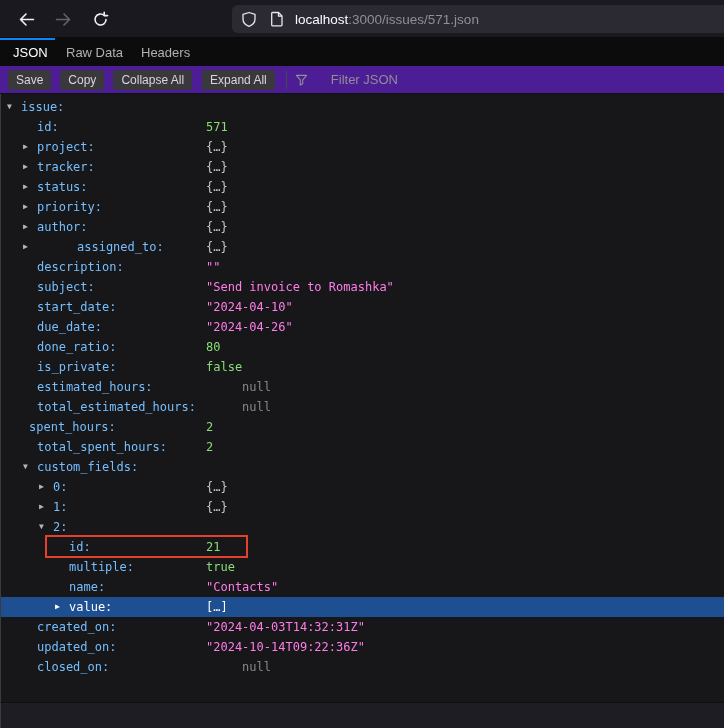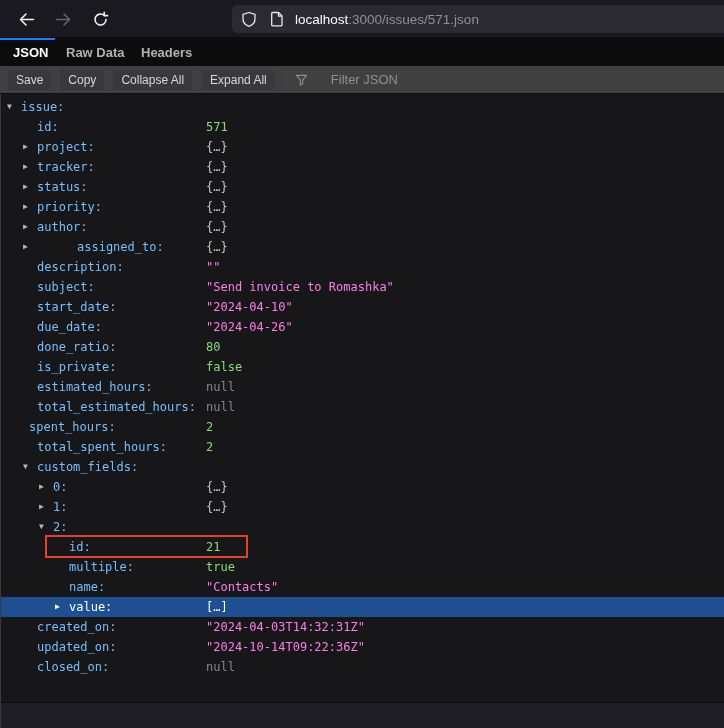--- a/index.html
+++ b/index.html
@@ -12,44 +12,44 @@
   .navbtn{width:24px;height:24px;display:flex;align-items:center;justify-content:center;border-radius:4px;}
   .navbtn svg{display:block;}
   .urlbar{position:absolute;left:232px;top:5px;width:500px;height:28px;background:#2b2a33;border-radius:6px;display:flex;align-items:center;padding-left:9px;}
   .urlbar .ubicon{display:flex;align-items:center;justify-content:center;width:16px;height:16px;}
   .urltext{margin-left:10px;font-size:13.5px;color:#8f8f99;white-space:nowrap;}
   .urltext .host{color:#fbfbfe;}
 
   
   .tabbar{position:relative;height:28px;background:#0c0c0d;}
   .tab-underline{position:absolute;left:0;top:0;height:2px;background:#0a84ff;}
-  .tab{position:absolute;top:0;height:28px;line-height:29px;font-size:13px;color:#b1b1b3;cursor:default;font-weight:bold;}
+  .tab{position:absolute;top:0;height:28px;line-height:29px;font-size:13px;color:#b1b1b3;cursor:default;}
   .tab.active{color:#ffffff;}
 
   
-  .toolbar{position:relative;height:28px;background:#404040;border-bottom:1px solid #101013;display:flex;align-items:center;padding-left:8px;}
+  .toolbar{position:relative;height:28px;background:#4c1d95;border-bottom:1px solid #101013;display:flex;align-items:center;padding-left:8px;}
   .tbtn{height:20px;background:#38383d;border:none;border-radius:3px;color:#d7d7db;font-size:12px;font-family:"Liberation Sans",sans-serif;padding:0 8px;margin-right:9px;line-height:20px;}
   .tbtn.wide{margin-right:10px;}
   .tsep{width:1px;height:18px;background:#47474c;margin:0 8px 0 1px;}
   .filterbox{display:flex;align-items:center;gap:23px;color:#8f8f94;font-size:13px;}
 
   
   .main{position:relative;height:634px;background:#17171a;border-left:1px solid #3a3a3f;}
   .tree{position:relative;padding-top:3px;font-family:"DejaVu Sans Mono",monospace;font-size:12px;}
   .trow{position:relative;height:20px;width:724px;}
   .trow.selected{background:#1e4f90;}
   .expander{position:absolute;top:5px;font-size:8px;color:#b5b5b7;line-height:10px;}
   .trow.selected .expander{color:#ffffff;}
   .tkey{position:absolute;top:3px;color:var(--c-key);white-space:pre;}
   .trow.selected .tkey{color:#ffffff;}
   .tval{position:absolute;left:205px;top:3px;white-space:pre;}
   .tval.number,.tval.boolean{color:var(--c-number);}
   .tval.string{color:var(--c-string);}
   .tval.object,.tval.array{color:var(--c-object);}
-  .tval.null{color:var(--c-null);}
+  .tval.null{color:var(--c-null);margin-left:36px;}
   .trow.selected .tval{color:#ffffff;}
   .redbox{position:absolute;left:44px;top:-2px;width:203px;height:23px;border:2px solid var(--c-redbox);z-index:5;pointer-events:none;}
 
   .footer{position:absolute;left:0;bottom:0;width:724px;height:26px;background:#1e1d23;border-top:1px solid #101013;border-left:1px solid #3a3a3f;}
 </style>
 </head>
 <body>
 
 <div class="app">
 

